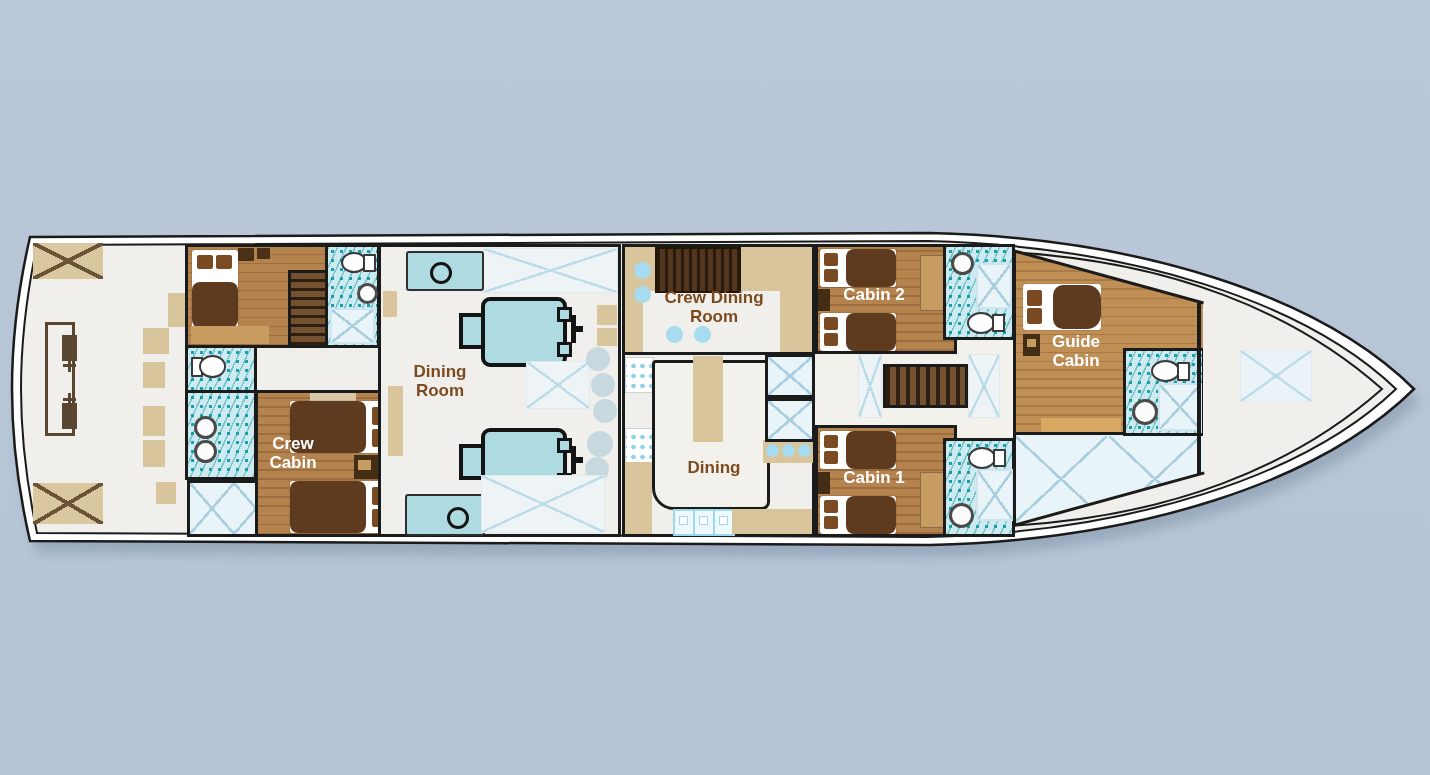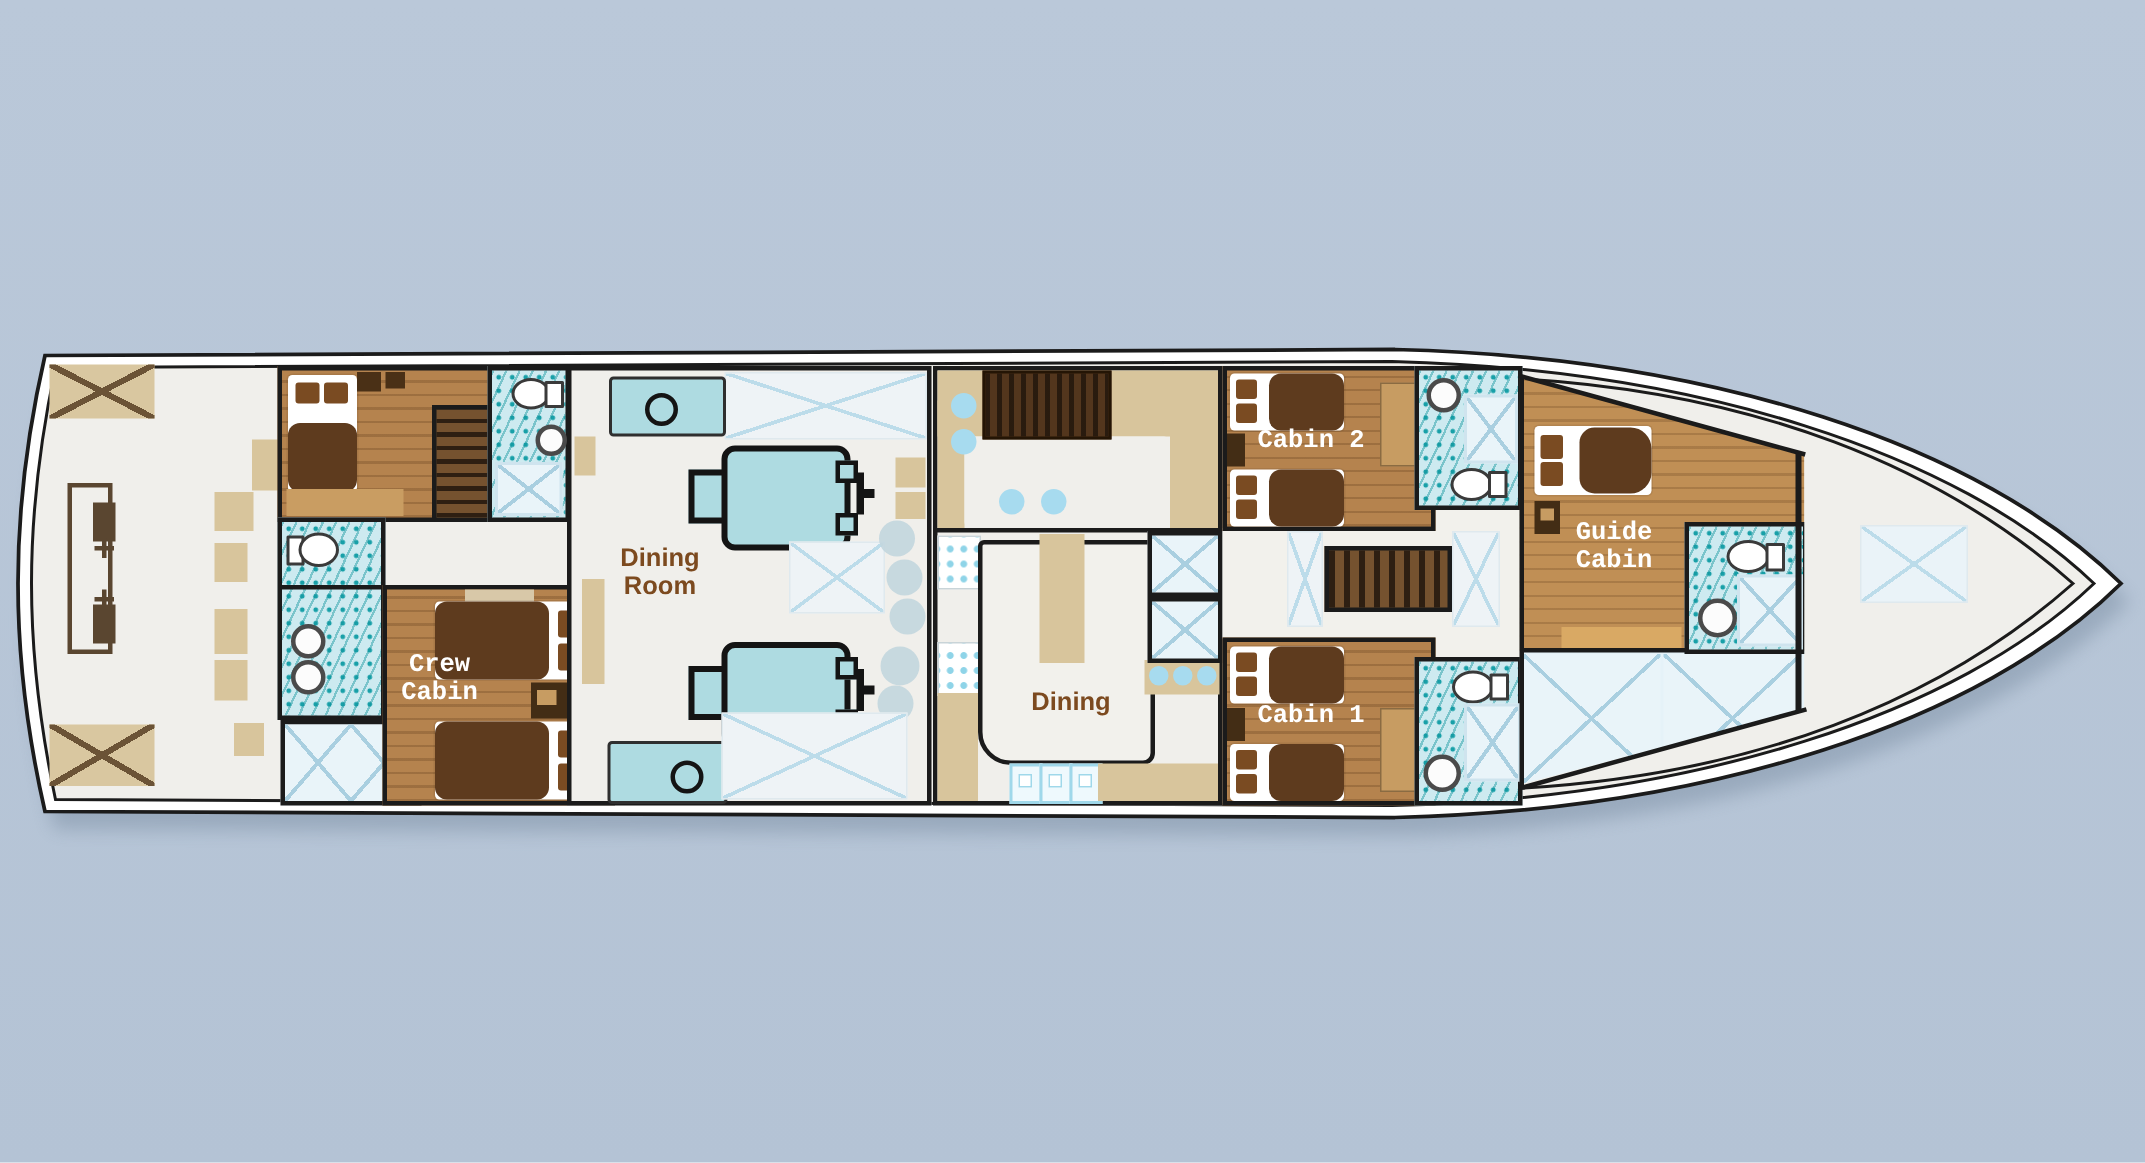--- a/index.html
+++ b/index.html
@@ -39,21 +39,21 @@
   }
   .hatch{
     position:absolute;box-sizing:border-box;
     background-color:#d9c7a0;
     background-image:
       linear-gradient(to top right,transparent calc(50% - 2px),#6b5336 calc(50% - 2px) calc(50% + 2px),transparent calc(50% + 2px)),
       linear-gradient(to bottom right,transparent calc(50% - 2px),#6b5336 calc(50% - 2px) calc(50% + 2px),transparent calc(50% + 2px));
   }
   .lbl{position:absolute;font-weight:600;text-align:center;line-height:1.12;font-size:17px;z-index:40;}
   .brown{color:#7c4a1f;}
-  .white{color:#ffffff;font-family:Liberation Mono, monospace;}
+  .white{color:#ffffff;}
   .bed{position:absolute;background:#fff;border-radius:3px;box-shadow:0 0 0 1px rgba(0,0,0,.07);}
   .blanket{position:absolute;background:#5e3b1e;border-radius:8px;}
   .pillow{position:absolute;background:#7a4b22;border-radius:2px;}
   .tbowl{position:absolute;background:#fff;border:2px solid #3a3a3a;border-radius:50%;}
   .ttank{position:absolute;background:#fff;border:2px solid #3a3a3a;border-radius:1px;}
   .sink{position:absolute;background:#fcfcfc;border:3px solid #4a4a4a;border-radius:50%;}
   .stairs{position:absolute;box-sizing:border-box;background:#75522f;border:3px solid #1b1b1b;}
   .treads-h{background-image:repeating-linear-gradient(0deg,#2e1f12 0 3px,transparent 3px 9px);}
   .treads-v{background-image:repeating-linear-gradient(90deg,#2e1f12 0 4px,transparent 4px 10px);}
   .engine-body{position:absolute;background:#aedbe1;border:4px solid #141414;border-radius:9px;}
@@ -306,18 +306,19 @@
   </div>
   <div class="wall" style="left:1013px;top:250px;width:3px;height:275px;"></div>
   <div class="wall" style="left:1013px;top:249px;width:198px;height:3px;transform:rotate(15.4deg);transform-origin:0 0;"></div>
   <div class="wall" style="left:1013px;top:524px;width:198px;height:3px;transform:rotate(-15.4deg);transform-origin:0 0;"></div>
 
   <div class="wall" style="left:1197px;top:302px;width:4px;height:172px;"></div>
   <div class="xfloor abs" style="left:1240px;top:350px;width:72px;height:52px;background-color:#eaf3f8;"></div>
 
   <div class="lbl white" style="left:258px;top:434px;width:70px;">Crew Cabin</div>
   <div class="lbl brown" style="left:404px;top:362px;width:72px;">Dining Room</div>
+  <div class="lbl brown" style="left:650px;top:288px;width:128px;">Crew Dining Room</div>
   <div class="lbl brown" style="left:668px;top:458px;width:92px;">Dining</div>
   <div class="lbl white" style="left:830px;top:285px;width:88px;">Cabin 2</div>
   <div class="lbl white" style="left:830px;top:468px;width:88px;">Cabin 1</div>
-  <div class="lbl white" style="left:1040px;top:346px;width:72px;">Guide Cabin</div>
+  <div class="lbl white" style="left:1040px;top:332px;width:72px;">Guide Cabin</div>
 
 </div>
 
 </body></html>

